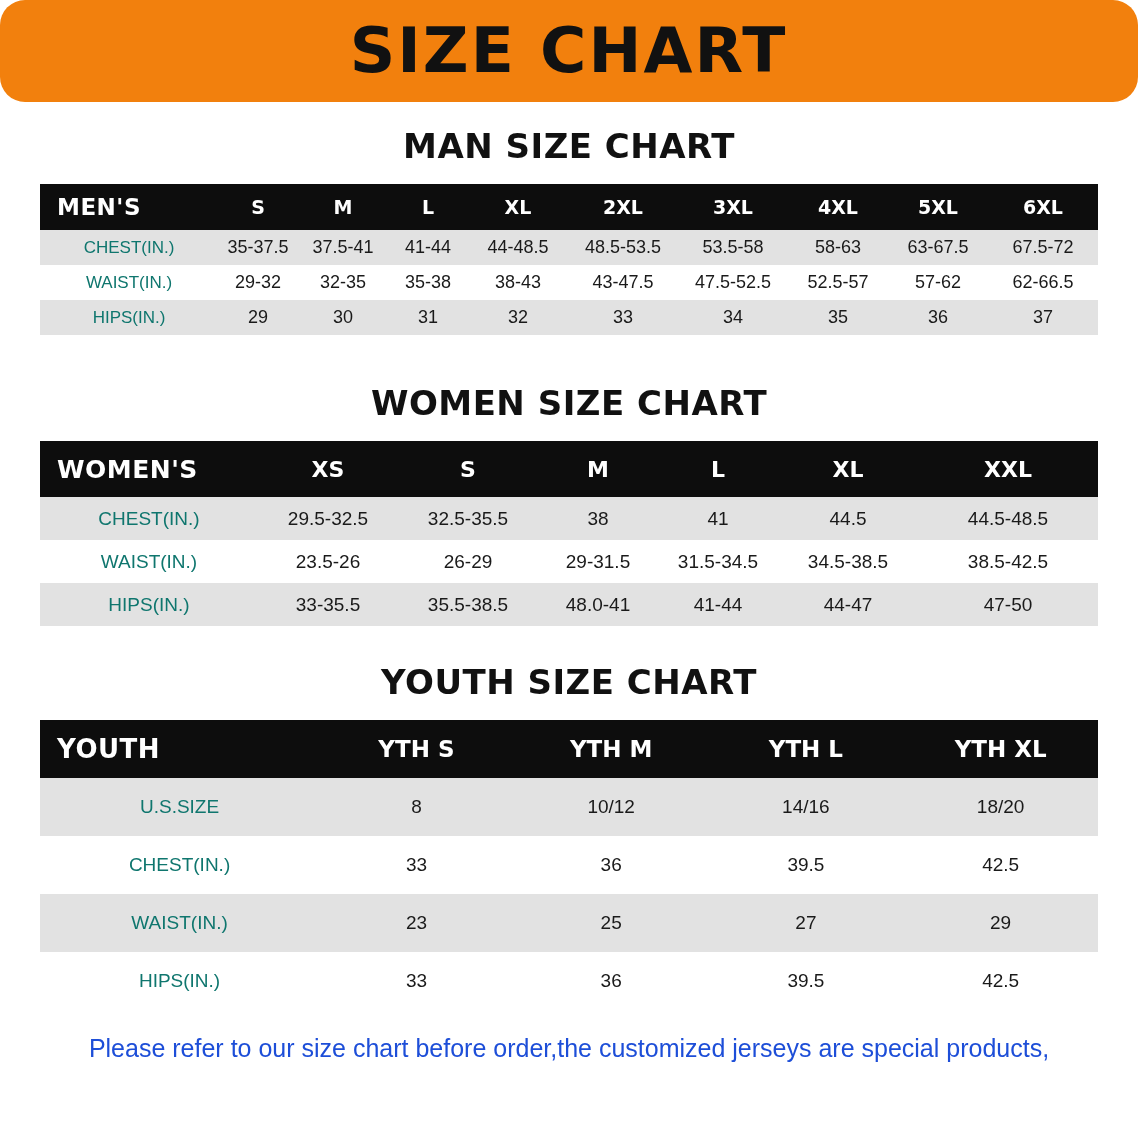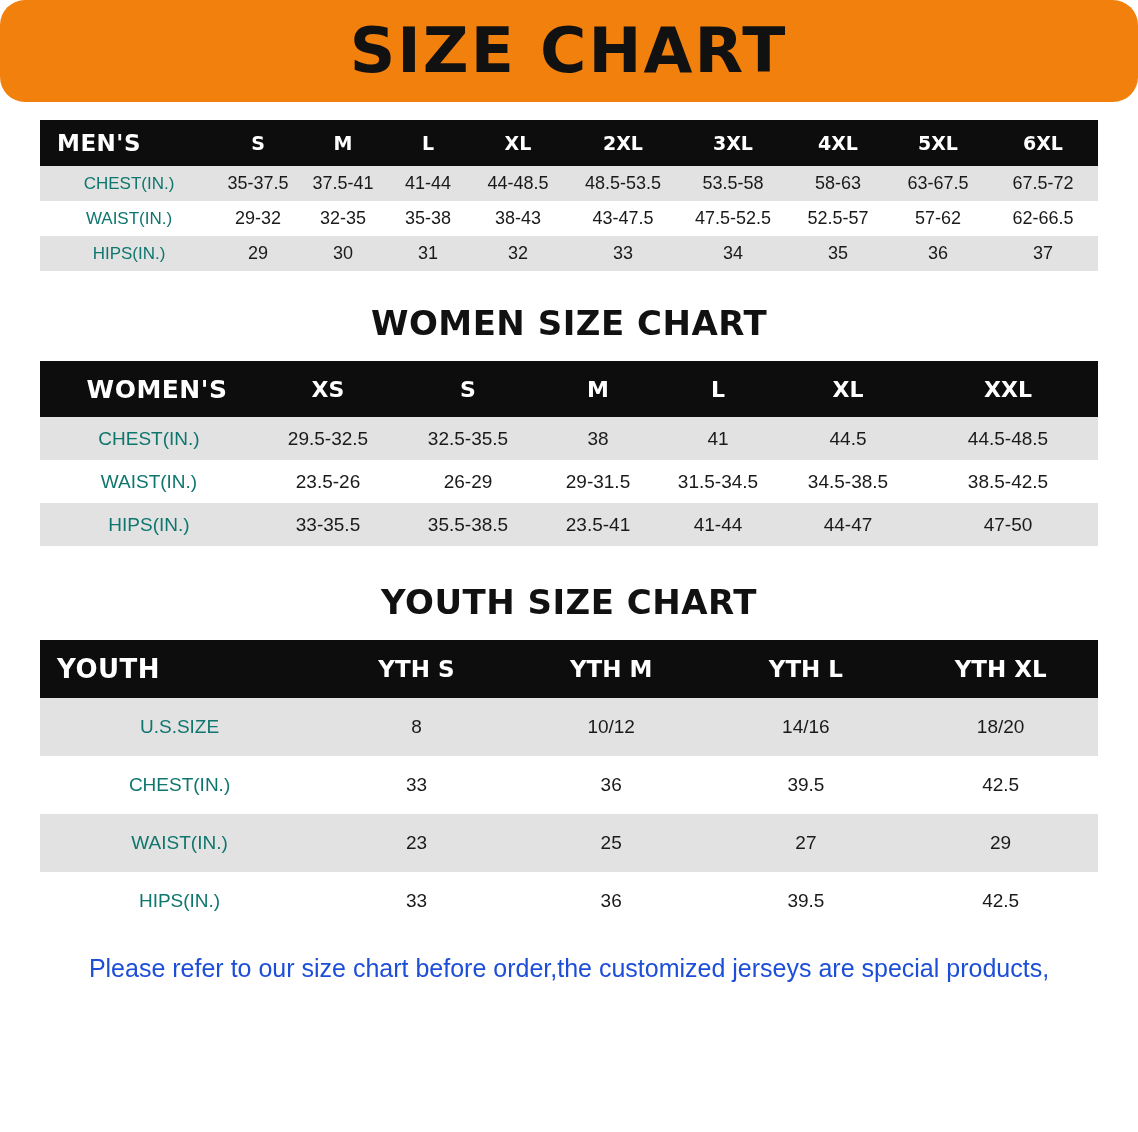--- a/index.html
+++ b/index.html
@@ -39,21 +39,21 @@
 
   
   .section-title {
     text-align: center;
     font-family: "DejaVu Sans", sans-serif;
     font-weight: bold;
     color: #111111;
     letter-spacing: 0.5px;
   }
   .title-man   { font-size: 34px; margin-top: 24px; }
-  .title-women { font-size: 34px; margin-top: 32px; }
+  .title-women { font-size: 34px; margin-top: 48px; }
   .title-youth { font-size: 34px; margin-top: 36px; }
 
   
   .table-wrap {
     margin: 0 40px;
   }
   table {
     width: 1058px;
     border-collapse: collapse;
     table-layout: fixed;
@@ -84,21 +84,21 @@
   tr.shade td { background: #e2e2e2; }
   tr.plain td { background: #ffffff; }
 
   
   #men-table thead th { height: 46px; font-size: 19px; }
   #men-table thead th.rowhead { font-size: 23px; }
   #men-table tbody td { height: 35px; font-size: 18px; }
   #men-table tbody td.rowhead { font-size: 17px; }
 
   
-  #women-table thead th { height: 56px; font-size: 22px; text-align: center; }
+  #women-table thead th { height: 56px; font-size: 22px; }
   #women-table thead th.rowhead { font-size: 25px; }
   #women-table tbody td { height: 43px; font-size: 19px; }
 
   
   #youth-table thead th { height: 58px; font-size: 23px; }
   #youth-table thead th.rowhead { font-size: 26px; }
   #youth-table tbody td { height: 58px; font-size: 19px; }
 
   .tbl-gap-men   { margin-top: 18px; }
   .tbl-gap-women { margin-top: 18px; }
@@ -116,20 +116,21 @@
 </style>
 </head>
 <body>
 
 <div id="page">
 
   <div class="banner">
     <div class="banner-title">SIZE CHART</div>
   </div>
 
+  <div class="section-title title-man">MAN SIZE CHART</div>
   <div class="table-wrap tbl-gap-men">
     <table id="men-table">
       <colgroup>
         <col style="width:178px">
         <col style="width:80px">
           <col style="width:90px">
           <col style="width:80px">
         <col style="width:100px">
           <col style="width:110px">
           <col style="width:110px">
@@ -231,21 +232,21 @@
           <td>26-29</td>
           <td>29-31.5</td>
           <td>31.5-34.5</td>
           <td>34.5-38.5</td>
           <td>38.5-42.5</td>
         </tr>
         <tr class="shade">
           <td class="rowhead">HIPS(IN.)</td>
           <td>33-35.5</td>
           <td>35.5-38.5</td>
-          <td>23.5-41</td>
+          <td>48.0-41</td>
           <td>41-44</td>
           <td>44-47</td>
           <td>47-50</td>
         </tr>
       </tbody>
     </table>
   </div>
 
   <div class="section-title title-youth">YOUTH SIZE CHART</div>
   <div class="table-wrap tbl-gap-youth">

